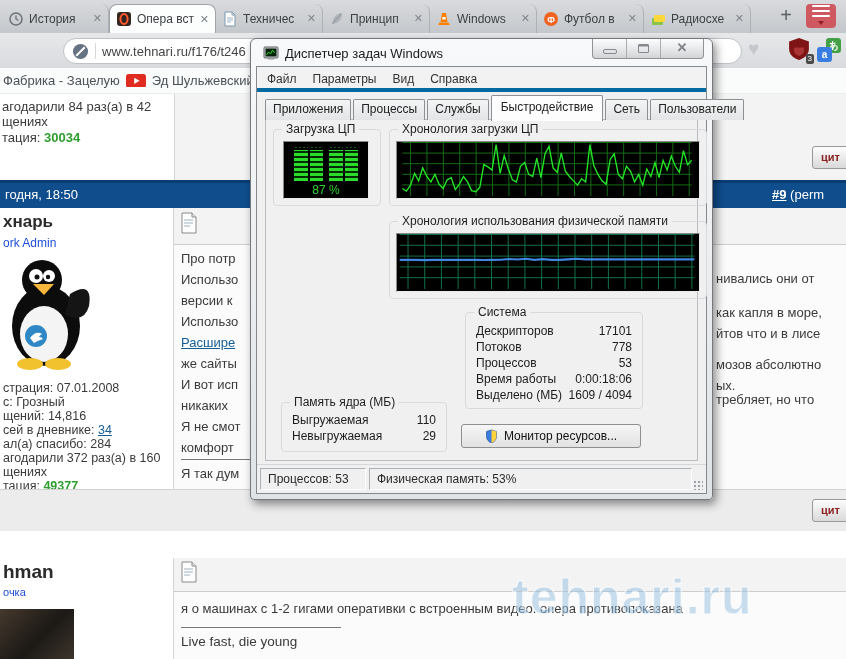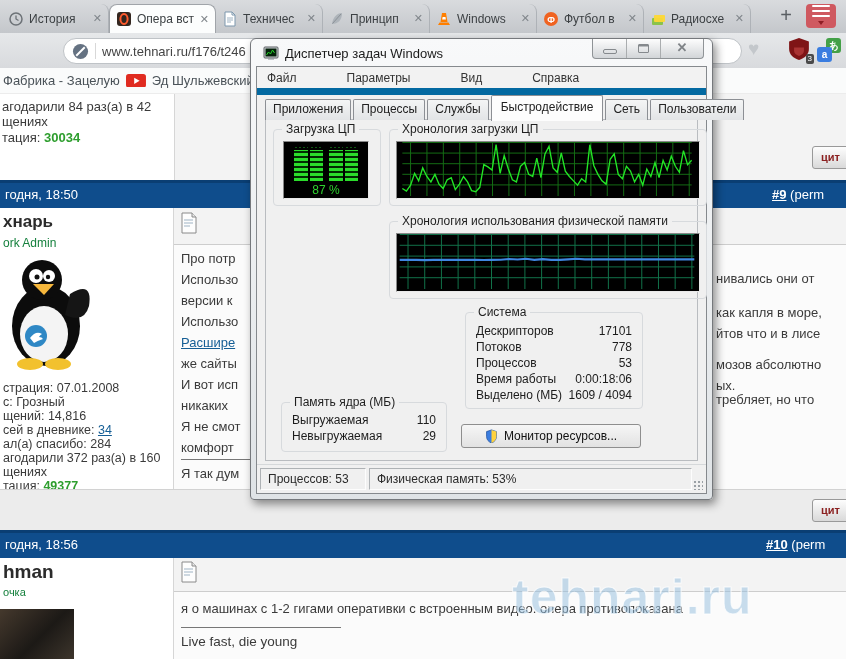--- a/index.html
+++ b/index.html
@@ -53,21 +53,21 @@
   .vline{position:absolute;width:1px;background:#d6d6d6;}
   .msgbg{position:absolute;background:#f3f3f3;}
   .msgbody{position:absolute;background:#fbfbfb;}
   .hdiv{position:absolute;height:1px;background:#cdcdcd;}
   .bluebar{position:absolute;left:0;width:846px;height:25px;background:#0f4d8c;
     border-top:3px solid #0a3e73;box-sizing:content-box;color:#fff;font-size:13px;}
   .bluebar .bdate{position:absolute;left:5px;top:4px;}
   .bluebar .bperm{position:absolute;left:772px;top:4px;white-space:nowrap;}
   .bluebar .bperm u{font-weight:bold;}
   .uname{position:absolute;left:3px;font-weight:bold;color:#2b2b2b;}
-  .utitle{position:absolute;left:3px;color:#15803d;}
+  .utitle{position:absolute;left:3px;color:#1d4ed8;}
   .qbtn{position:absolute;width:52px;height:23px;background:linear-gradient(#fdfdfd,#d9d9d9);
     border:1px solid #999;border-radius:3px;font-size:11px;font-weight:bold;color:#8b2020;
     text-align:left;padding:4px 0 0 8px;box-sizing:border-box;}
   .footerstrip{position:absolute;left:0;width:846px;background:#ececec;border-top:1px solid #d2d2d2;}
   .sigline{position:absolute;height:1px;background:#777;}
   .watermark{position:absolute;left:512px;top:568px;font-size:50px;font-weight:bold;letter-spacing:1px;
     color:rgba(147,189,222,0.50);-webkit-text-stroke:1px rgba(255,255,255,0.75);z-index:5;}
   .avatar10{position:absolute;left:0;top:609px;width:74px;height:50px;
     background:linear-gradient(135deg,#45392d,#1c1916 55%,#3d352c);}
 
@@ -81,22 +81,22 @@
     border:1px solid #8f9396;border-top:none;border-radius:0 0 4px 4px;overflow:hidden;
     background:linear-gradient(#fdfdfd,#d2d5d8);}
   .capbtn{width:33px;border-right:1px solid #aaadaf;position:relative;}
   .capbtn:last-child{border-right:none;width:42px;}
   .cap-min i{display:block;width:12px;height:3px;border:1px solid #85898d;border-radius:2px;margin:10px auto 0;}
   .cap-max i{display:block;width:9px;height:7px;border:1px solid #85898d;border-radius:1px;margin:5px auto 0;
     box-shadow:inset 0 1.5px 0 #85898d;}
   .cap-close{font-size:13px;font-weight:bold;color:#7f8387;text-align:center;line-height:18px;}
   .tm-client{position:absolute;left:5px;right:5px;top:27px;bottom:5px;background:#f0f0f0;
     border:1px solid #85898d;}
-  .tm-menubar{height:21px;background:#f2f2f2;border-bottom:7px solid #0369a1;font-size:12px;color:#333;
-    display:flex;align-items:center;padding-left:2px;gap:34px;}
+  .tm-menubar{height:21px;background:#f2f2f2;border-bottom:4px solid #0369a1;font-size:12px;color:#333;
+    display:flex;align-items:flex-end;padding-left:2px;}
   .tm-menu-item{padding:2px 8px;}
   .tm-tabs{position:absolute;left:8px;top:31px;height:22px;display:flex;align-items:flex-end;z-index:2;}
   .tm-tab{font-size:12px;color:#222;background:linear-gradient(#f4f5f5,#e2e4e6);
     border:1px solid #8c8f94;border-bottom:none;border-radius:2px 2px 0 0;
     padding:2px 7px 3px;margin-right:2px;height:15px;}
   .tm-tab.active{background:#fdfdfd;padding:4px 9px 4px;height:17px;position:relative;top:1px;}
   .tm-page{position:absolute;left:8px;right:8px;top:52px;bottom:32px;background:#f0f0f0;
     border:1px solid #b9bcc0;}
   .grp{position:absolute;border:1px solid #d7dadd;border-radius:4px;text-decoration:underline;}
   .grp-label{position:absolute;top:-8px;left:8px;background:#f0f0f0;padding:0 4px;
@@ -340,24 +340,20 @@
   <div class="frag" style="left:716px;top:271px">нивались они от</div>
   <div class="frag" style="left:716px;top:305px">как капля в море,</div>
   <div class="frag" style="left:716px;top:326px">йтов что и в лисе</div>
   <div class="frag" style="left:716px;top:357px">мозов абсолютно</div>
   <div class="frag" style="left:716px;top:378px">ых.</div>
   <div class="frag" style="left:716px;top:392px">требляет, но что</div>
 
   <div class="footerstrip" style="top:489px;height:41px"></div>
   <div class="qbtn" style="left:812px;top:499px">цит</div>
 
-  <div class="bluebar" style="top:530px">
-    <span class="bdate">годня, 18:56</span>
-    <span class="bperm" style="left:766px"><u>#10</u> <span>(perm</span></span>
-  </div>
 
   <div class="msgbg" style="left:174px;top:558px;width:672px;height:33px"></div>
   <div class="msgbody" style="left:174px;top:592px;width:672px;height:67px"></div>
   <div class="vline" style="left:173px;top:558px;height:101px"></div>
   <div class="hdiv" style="left:174px;top:591px;width:672px"></div>
   <div class="abs" style="left:180px;top:561px;width:17px;height:22px">
     <svg viewBox="0 0 17 22">
         <path d="M2 1h10l4 4v16H2z" fill="#fdfdfd" stroke="#8a8a8a"></path>
         <path d="M12 1v4h4" fill="#e8e8e8" stroke="#8a8a8a"></path>
         <path d="M4 8h9M4 11h9M4 14h6" stroke="#9fb3c4"></path>

